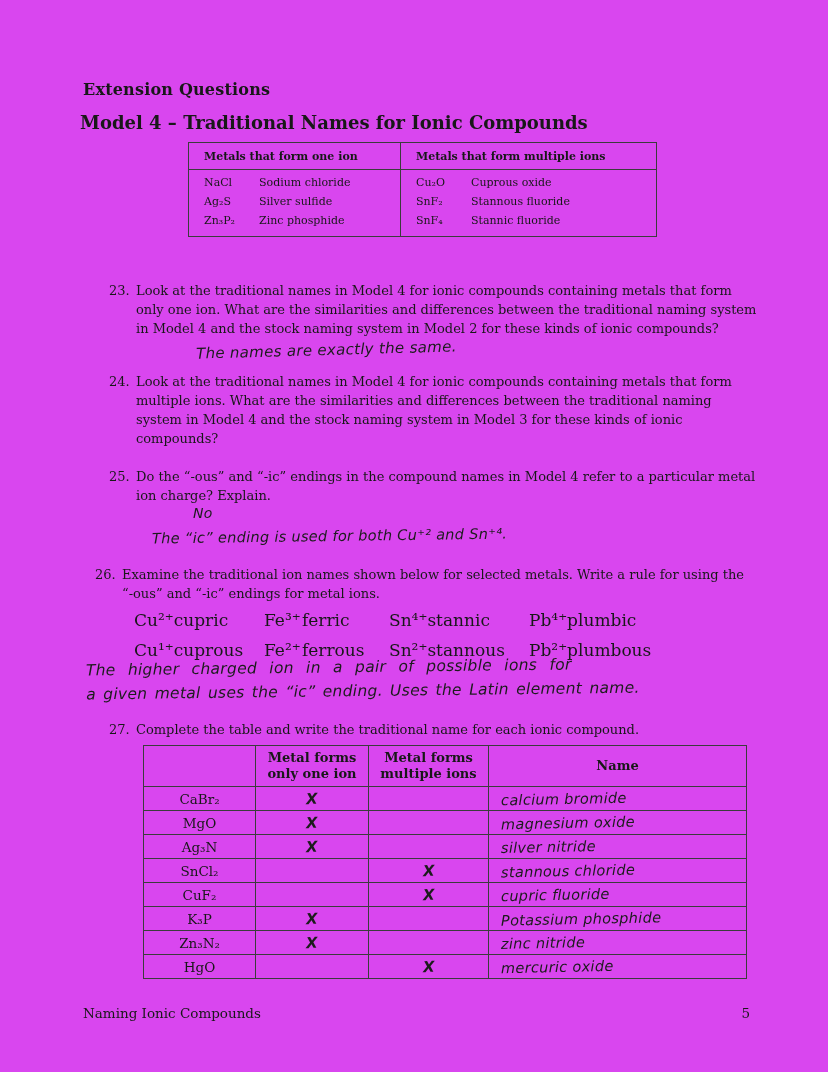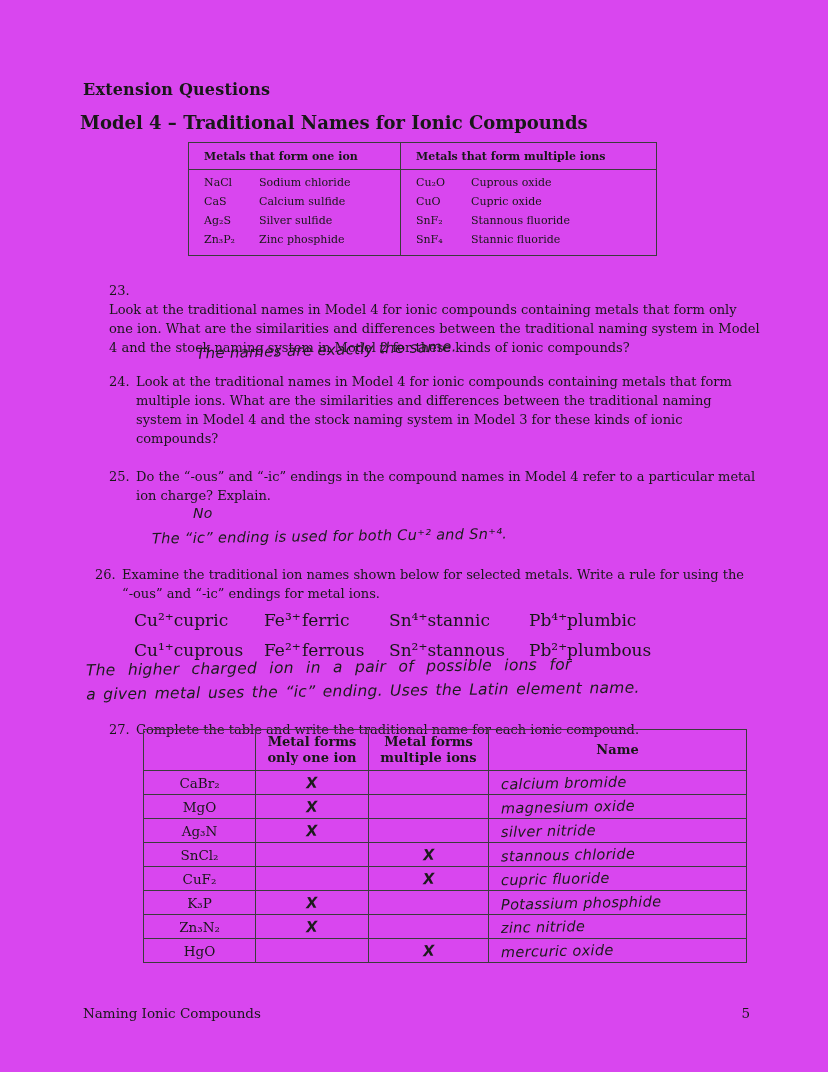--- a/index.html
+++ b/index.html
@@ -91,35 +91,31 @@
         <th class="c-left">Metals that form one ion</th>
         <th class="c-right">Metals that form multiple ions</th>
       </tr>
     </thead>
     <tbody>
       <tr>
         <td><span class="formula">NaCl</span><span>Sodium chloride</span></td>
         <td><span class="formula">Cu₂O</span><span>Cuprous oxide</span></td>
       </tr>
       <tr>
-        <td><span class="formula">CaS</span><span>Calcium sulfide</span></td>
-        <td><span class="formula">CuO</span><span>Cupric oxide</span></td>
-      </tr>
-      <tr>
         <td><span class="formula">Ag₂S</span><span>Silver sulfide</span></td>
         <td><span class="formula">SnF₂</span><span>Stannous fluoride</span></td>
       </tr>
       <tr>
         <td><span class="formula">Zn₃P₂</span><span>Zinc phosphide</span></td>
         <td><span class="formula">SnF₄</span><span>Stannic fluoride</span></td>
       </tr>
     </tbody>
   </table>
 
-  <div class="abs question" style="left:109px; top:281px;flex-direction:column;">
+  <div class="abs question" style="left:109px; top:281px;">
     <span class="qnum">23.</span>
     <span class="qtext">Look at the traditional names in Model 4 for ionic compounds containing metals that form only one ion. What are the similarities and differences between the traditional naming system in Model 4 and the stock naming system in Model 2 for these kinds of ionic compounds?</span>
   </div>
   <div class="abs hand a23" style="left:196px; top:341px;">The names are exactly the same.</div>
 
   <div class="abs question" style="left:109px; top:372px;">
     <span class="qnum">24.</span>
     <span class="qtext">Look at the traditional names in Model 4 for ionic compounds containing metals that form multiple ions. What are the similarities and differences between the traditional naming system in Model 4 and the stock naming system in Model 3 for these kinds of ionic compounds?</span>
   </div>
 
@@ -147,21 +143,21 @@
   <div class="abs hand a26" style="left:86px; top:656px;">
     <div class="line1">The higher charged ion in a pair of possible ions for</div>
     <div class="line2">a given metal uses the “ic” ending. Uses the Latin element name.</div>
   </div>
 
   <div class="abs question" style="left:109px; top:720px;">
     <span class="qnum">27.</span>
     <span class="qtext">Complete the table and write the traditional name for each ionic compound.</span>
   </div>
 
-  <table class="abs q27" style="left:143px; top:729px;">
+  <table class="abs q27" style="left:143px; top:745px;">
     <thead>
       <tr>
         <th class="c0"></th>
         <th class="c1">Metal forms only one ion</th>
         <th class="c2">Metal forms multiple ions</th>
         <th class="c3">Name</th>
       </tr>
     </thead>
     <tbody>
       <tr>

